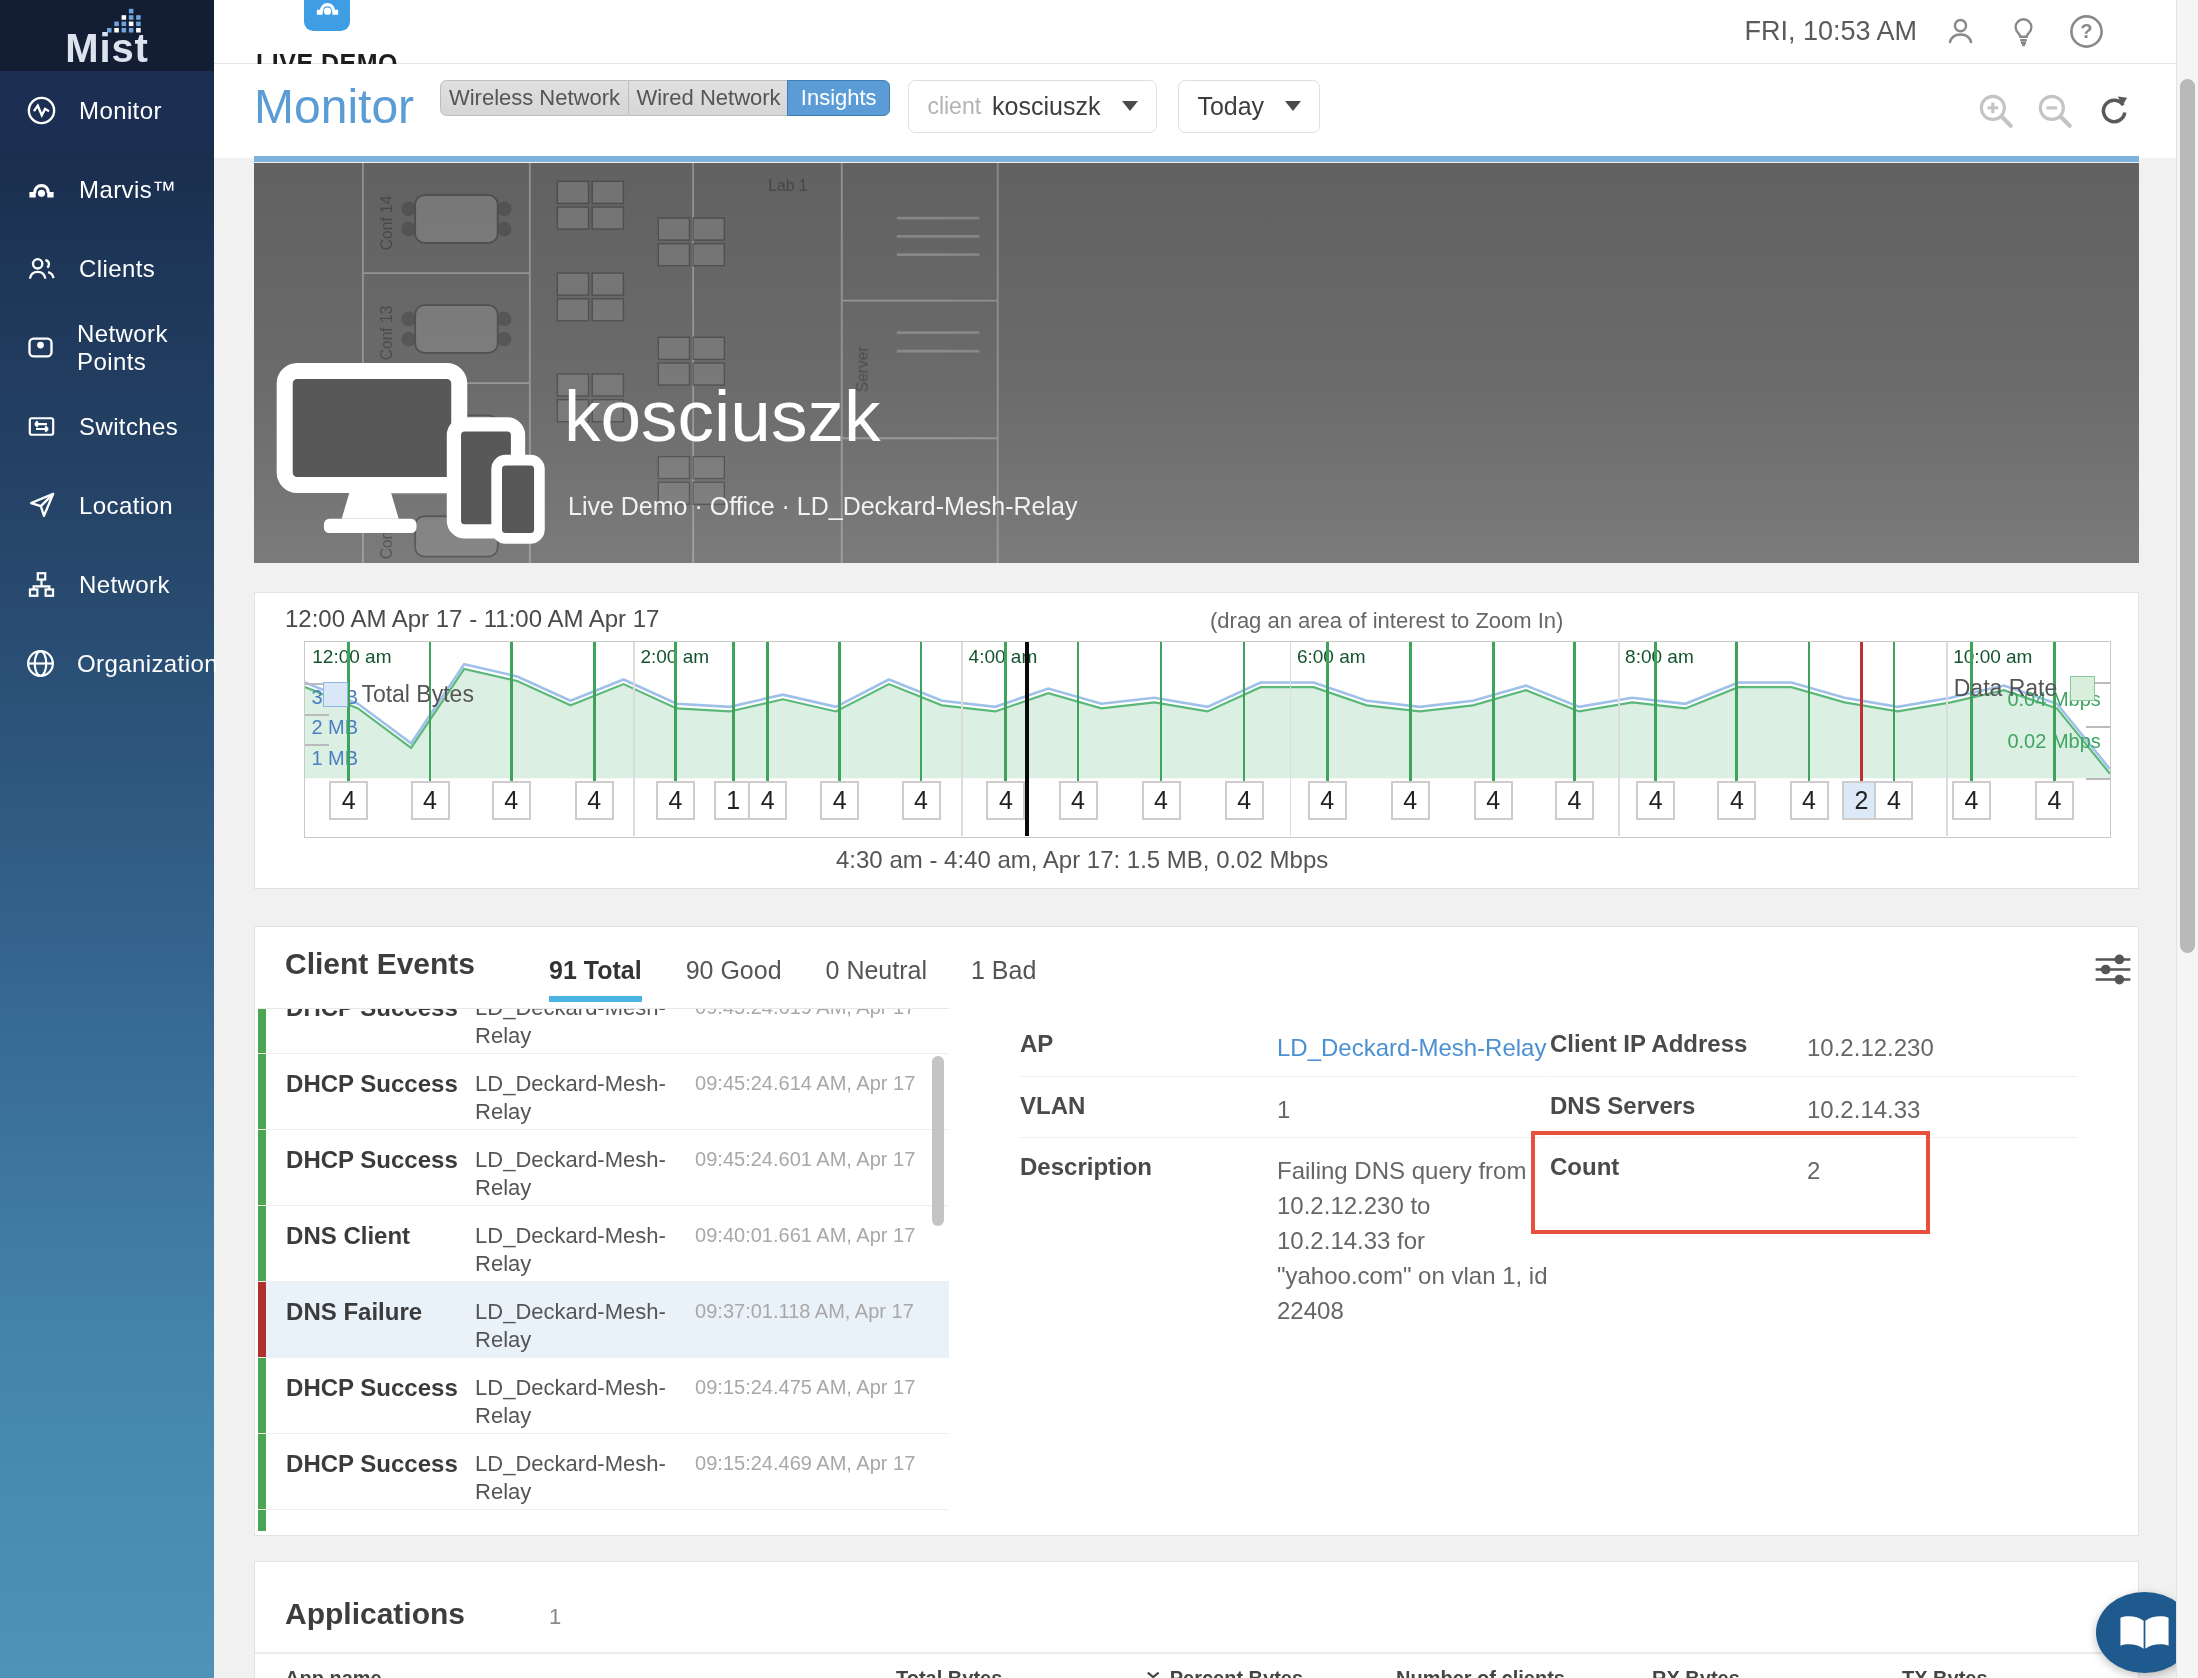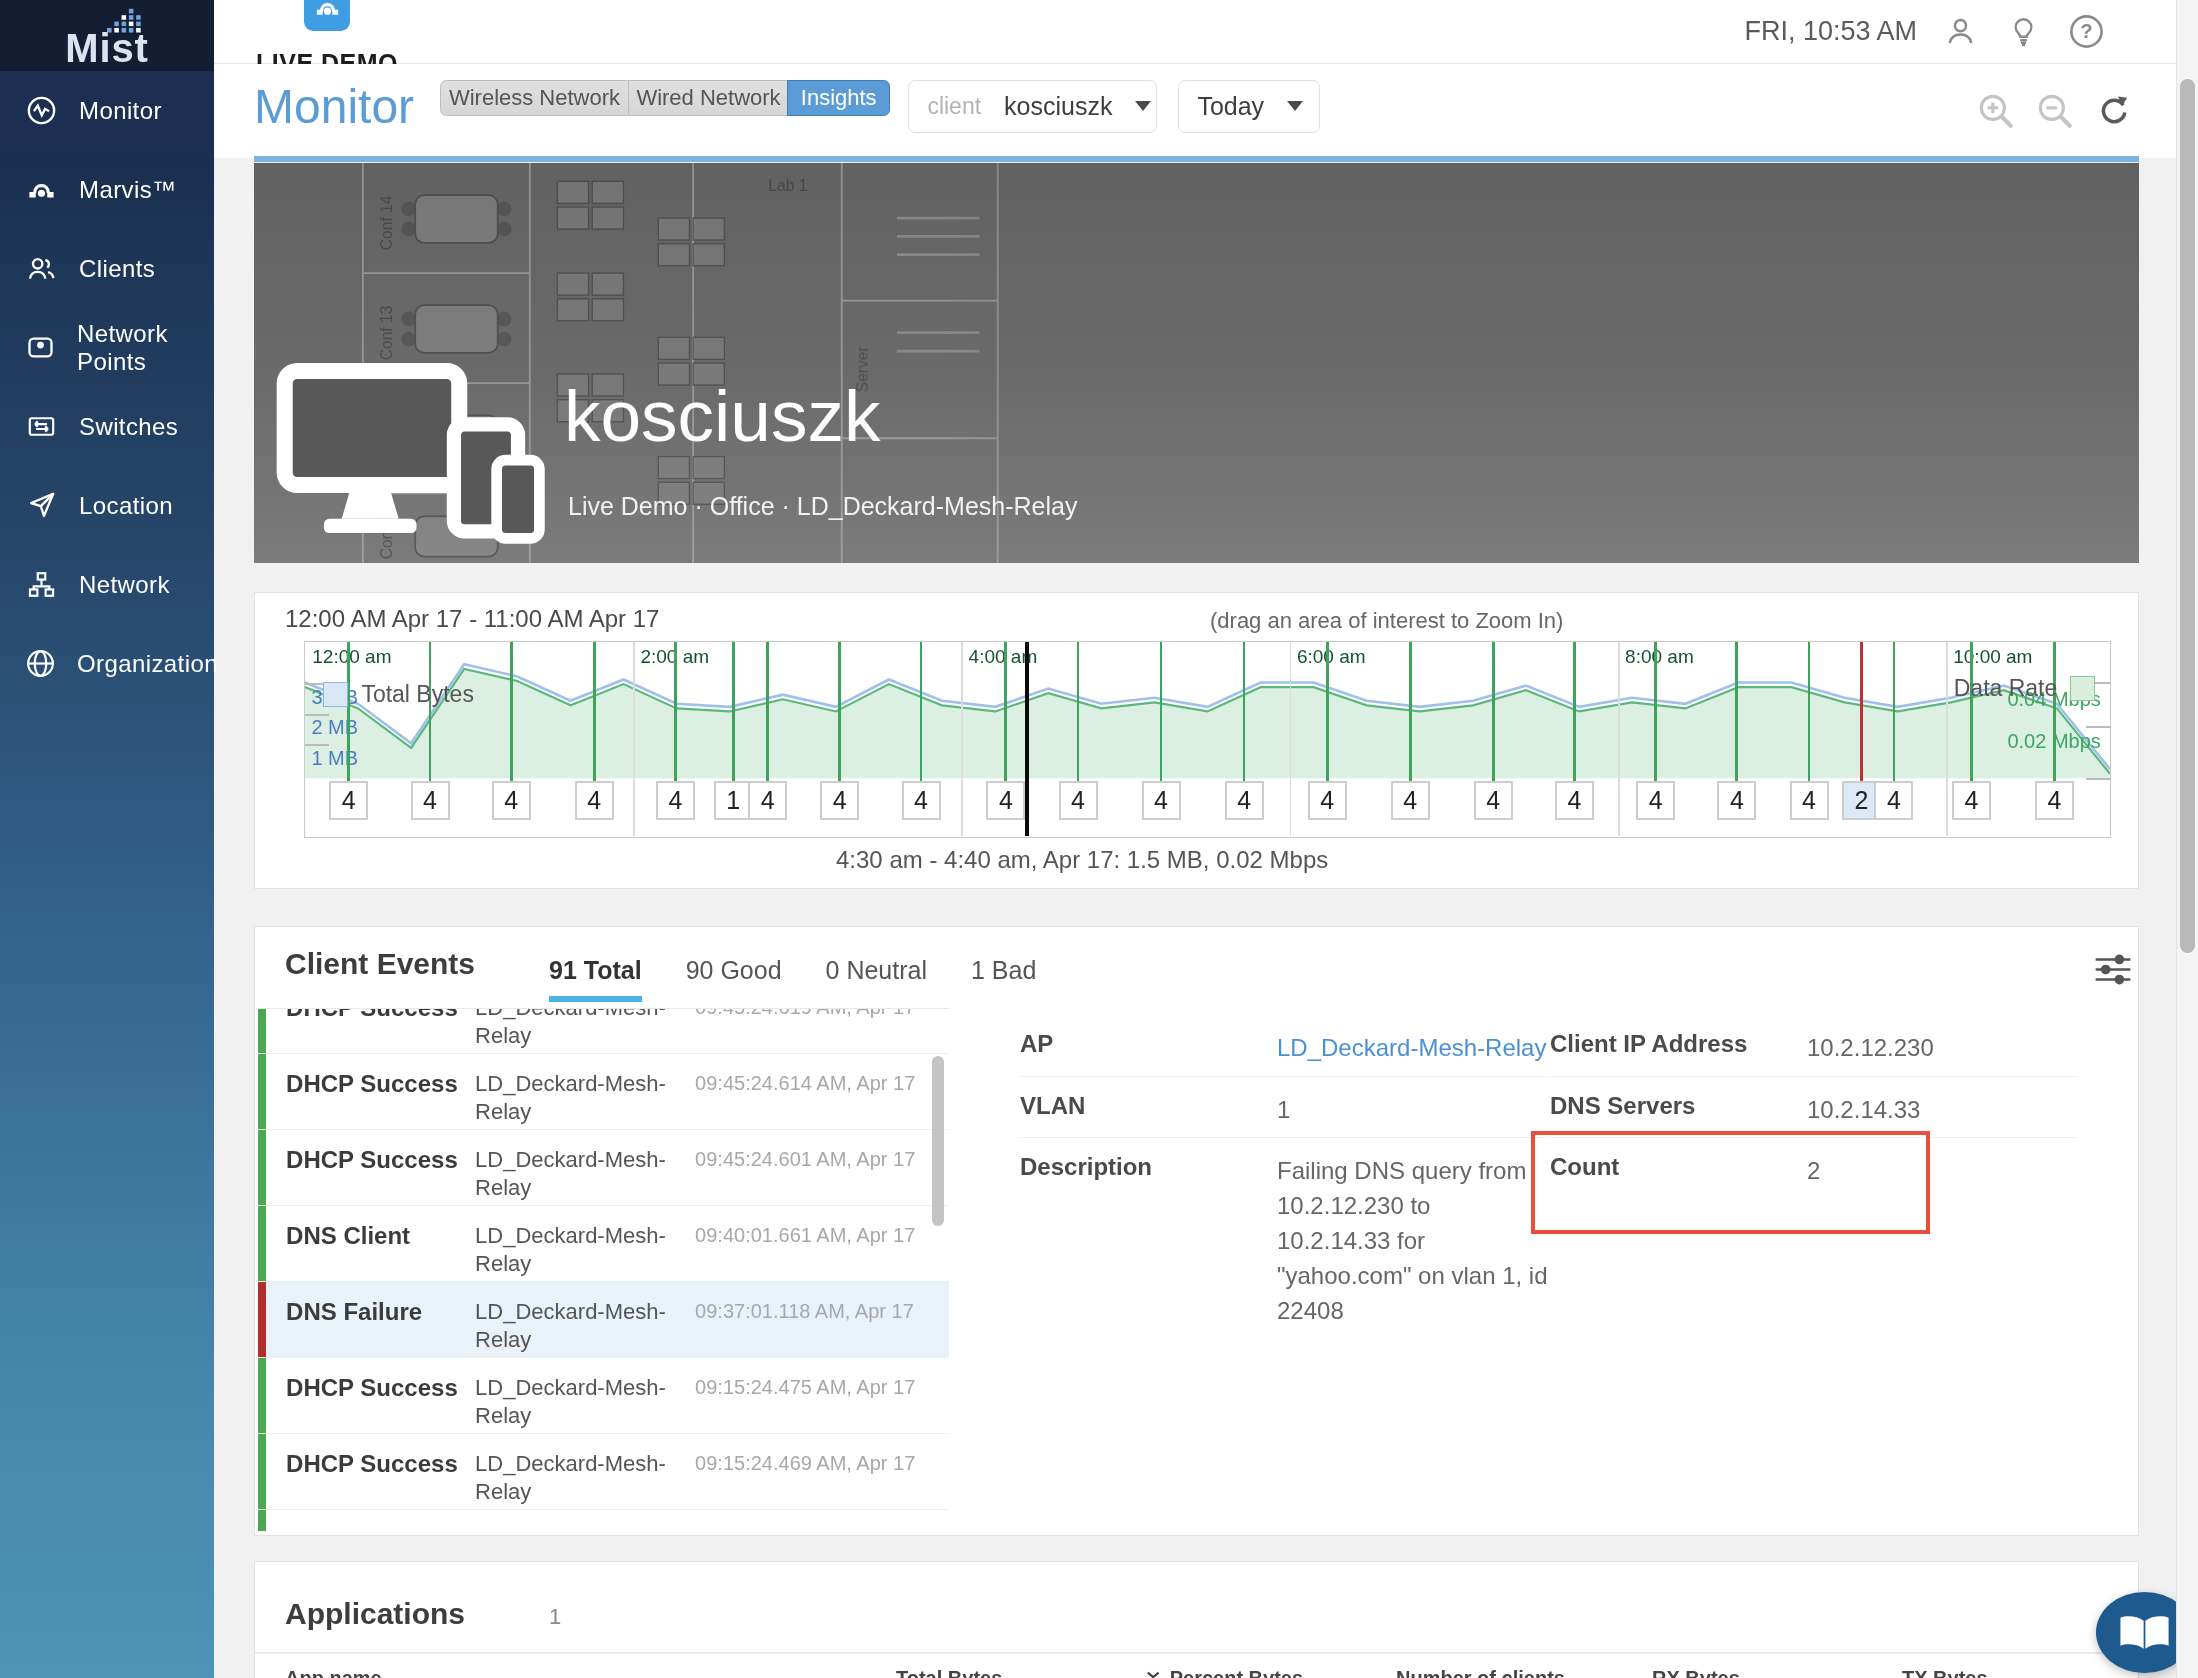--- a/index.html
+++ b/index.html
@@ -30,21 +30,21 @@
 
   
   .toolbar { position:absolute; left:214px; top:64px; width:1984px; height:94px; background:#fff; }
   .page-title { position:absolute; left:40px; top:14.7px; font-size:48px; color:#5b9cd6; }
   .seg { position:absolute; left:226px; top:15.6px; height:53px; display:flex; }
   .seg-btn { height:36px; display:flex; align-items:center; justify-content:center; font-size:22px; color:#555;
     background:linear-gradient(#e0e0e0,#d6d6d6); border:1.8px solid #bdbdbd; border-left-width:0; cursor:pointer; }
   .seg-btn:first-child { border-left-width:1.8px; border-radius:6.4px 0 0 6.4px; }
   .seg-btn.sel { background:#5b9cd6; border-color:#3e7fb3; color:#fff; border-radius:0 6.4px 6.4px 0; border-left-width:1.8px; margin-left:-1.8px; }
   .dd { position:absolute; top:15.6px; height:53px; background:#fff; border:1.8px solid #dedede; border-radius:7.3px;
-    display:flex; align-items:center; padding:0 18.4px; gap:23px; cursor:pointer; }
+    display:flex; align-items:center; padding:0 18.4px; gap:11px; cursor:pointer; }
   .dd-client { left:694px; width:249px; }
   .dd-today { left:964px; width:142px; }
   .dd-muted { color:#b3b3b3; font-size:23px; }
   .dd-val { color:#3d3d3d; font-size:25px; }
   .caret { width:0; height:0; border-left:8.3px solid transparent; border-right:8.3px solid transparent; border-top:10px solid #4a4a4a; margin-left:auto; }
   .tool-icons { position:absolute; right:64px; top:26px; display:flex; gap:16.5px; }
   .tool-icons .hicon { width:42px; height:42px; }
 
   
   .hero-accent { position:absolute; left:254px; top:156px; width:1885px; height:6.4px; background:#7cb3de; }

